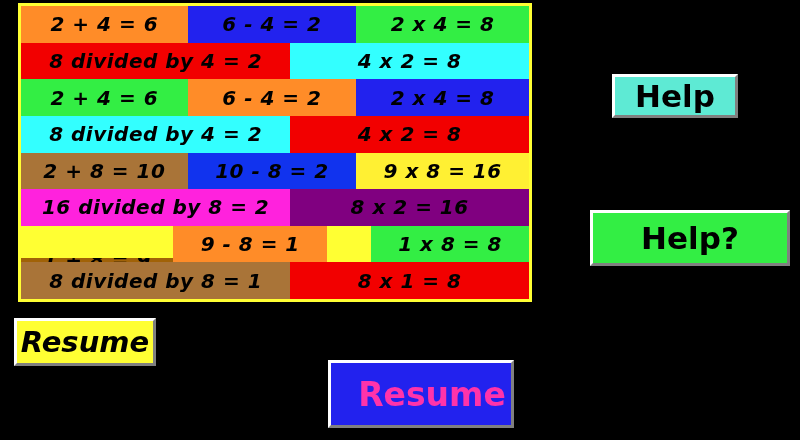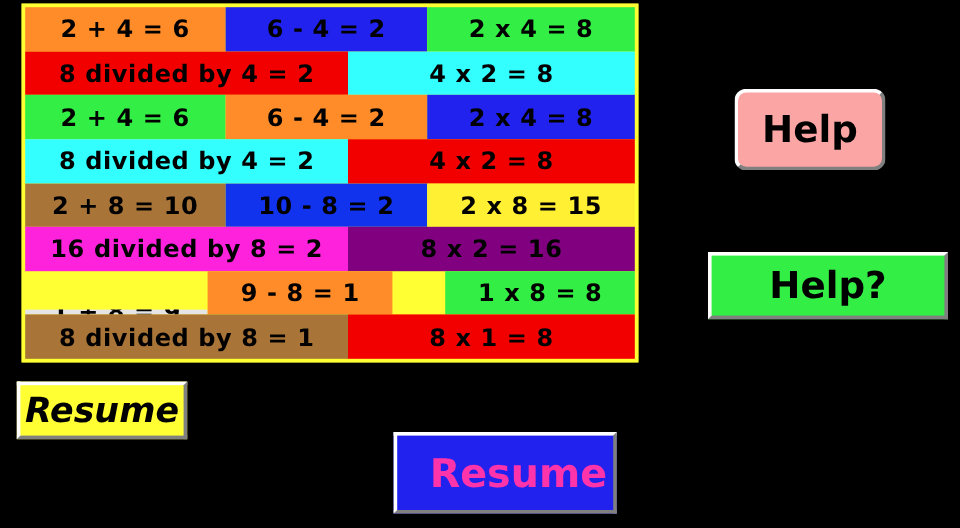--- a/index.html
+++ b/index.html
@@ -32,20 +32,21 @@
     height: 100%;
     display: flex;
     flex-direction: column;
     box-sizing: border-box;
   }
   .fact-row {
     flex: 1 1 0;
     display: flex;
     flex-direction: row;
     min-height: 0;
+    font-style: italic;
   }
   .fact-cell {
     display: flex;
     align-items: center;
     justify-content: center;
     font-weight: bold;
     font-size: 20px;
     color: #000000;
     letter-spacing: 0.5px;
     white-space: nowrap;
@@ -67,25 +68,24 @@
     border-left-color: #FFFFFF;
     border-right-color: #808080;
     border-bottom-color: #808080;
     white-space: nowrap;
   }
 
   #help-button {
     left: 612px;
     top: 74px;
     width: 126px;
-    height: 68px;
-    background: #fca5a5;
+    height: 44px;
+    background: #5eead4;
     color: #000000;
     font-size: 31px;
-    border-radius: 10px;
   }
   #sound-button {
     left: 590px;
     top: 210px;
     width: 200px;
     height: 56px;
     background: #33EE44;
     color: #000000;
     font-size: 31px;
   }
@@ -129,28 +129,28 @@
         <div class="fact-cell" style="background: rgb(255, 140, 40); width: 33.2%;">6 - 4 = 2</div>
         <div class="fact-cell" style="background: rgb(34, 34, 238); width: 34%;">2 x 4 = 8</div>
       </div>
       <div class="fact-row">
         <div class="fact-cell" style="background: rgb(51, 255, 255); width: 53%;">8 divided by 4 = 2</div>
         <div class="fact-cell" style="background: rgb(242, 0, 0); width: 47%;">4 x 2 = 8</div>
       </div>
       <div class="fact-row">
         <div class="fact-cell" style="background: rgb(169, 116, 56); width: 32.8%;">2 + 8 = 10</div>
         <div class="fact-cell" style="background: rgb(17, 51, 238); width: 33.2%;">10 - 8 = 2</div>
-        <div class="fact-cell" style="background: rgb(255, 240, 51); width: 34%;">2 x 8 = 15</div>
+        <div class="fact-cell" style="background: rgb(255, 240, 51); width: 34%;">9 x 8 = 16</div>
       </div>
       <div class="fact-row">
         <div class="fact-cell" style="background: rgb(255, 34, 221); width: 53%;">16 divided by 8 = 2</div>
         <div class="fact-cell" style="background: rgb(128, 0, 128); width: 47%;">8 x 2 = 16</div>
       </div>
       <div class="fact-row">
-        <div class="fact-cell" style="background: #e5e5e5; width: 32.8%; margin-top: 32px;">1 + 8 = 9</div>
+        <div class="fact-cell" style="background: #a16207; width: 32.8%; margin-top: 32px;">1 + 8 = 9</div>
         <div class="fact-cell" style="background: rgb(255, 140, 40); width: 33.2%;">9 - 8 = 1</div>
         <div class="fact-cell" style="background: rgb(51, 238, 68); width: 34%; margin-left: 44px;">1 x 8 = 8</div>
       </div>
       <div class="fact-row">
         <div class="fact-cell" style="background: rgb(169, 116, 56); width: 53%;">8 divided by 8 = 1</div>
         <div class="fact-cell" style="background: rgb(242, 0, 0); width: 47%;">8 x 1 = 8</div>
       </div>
     </div>
 </div>
 

